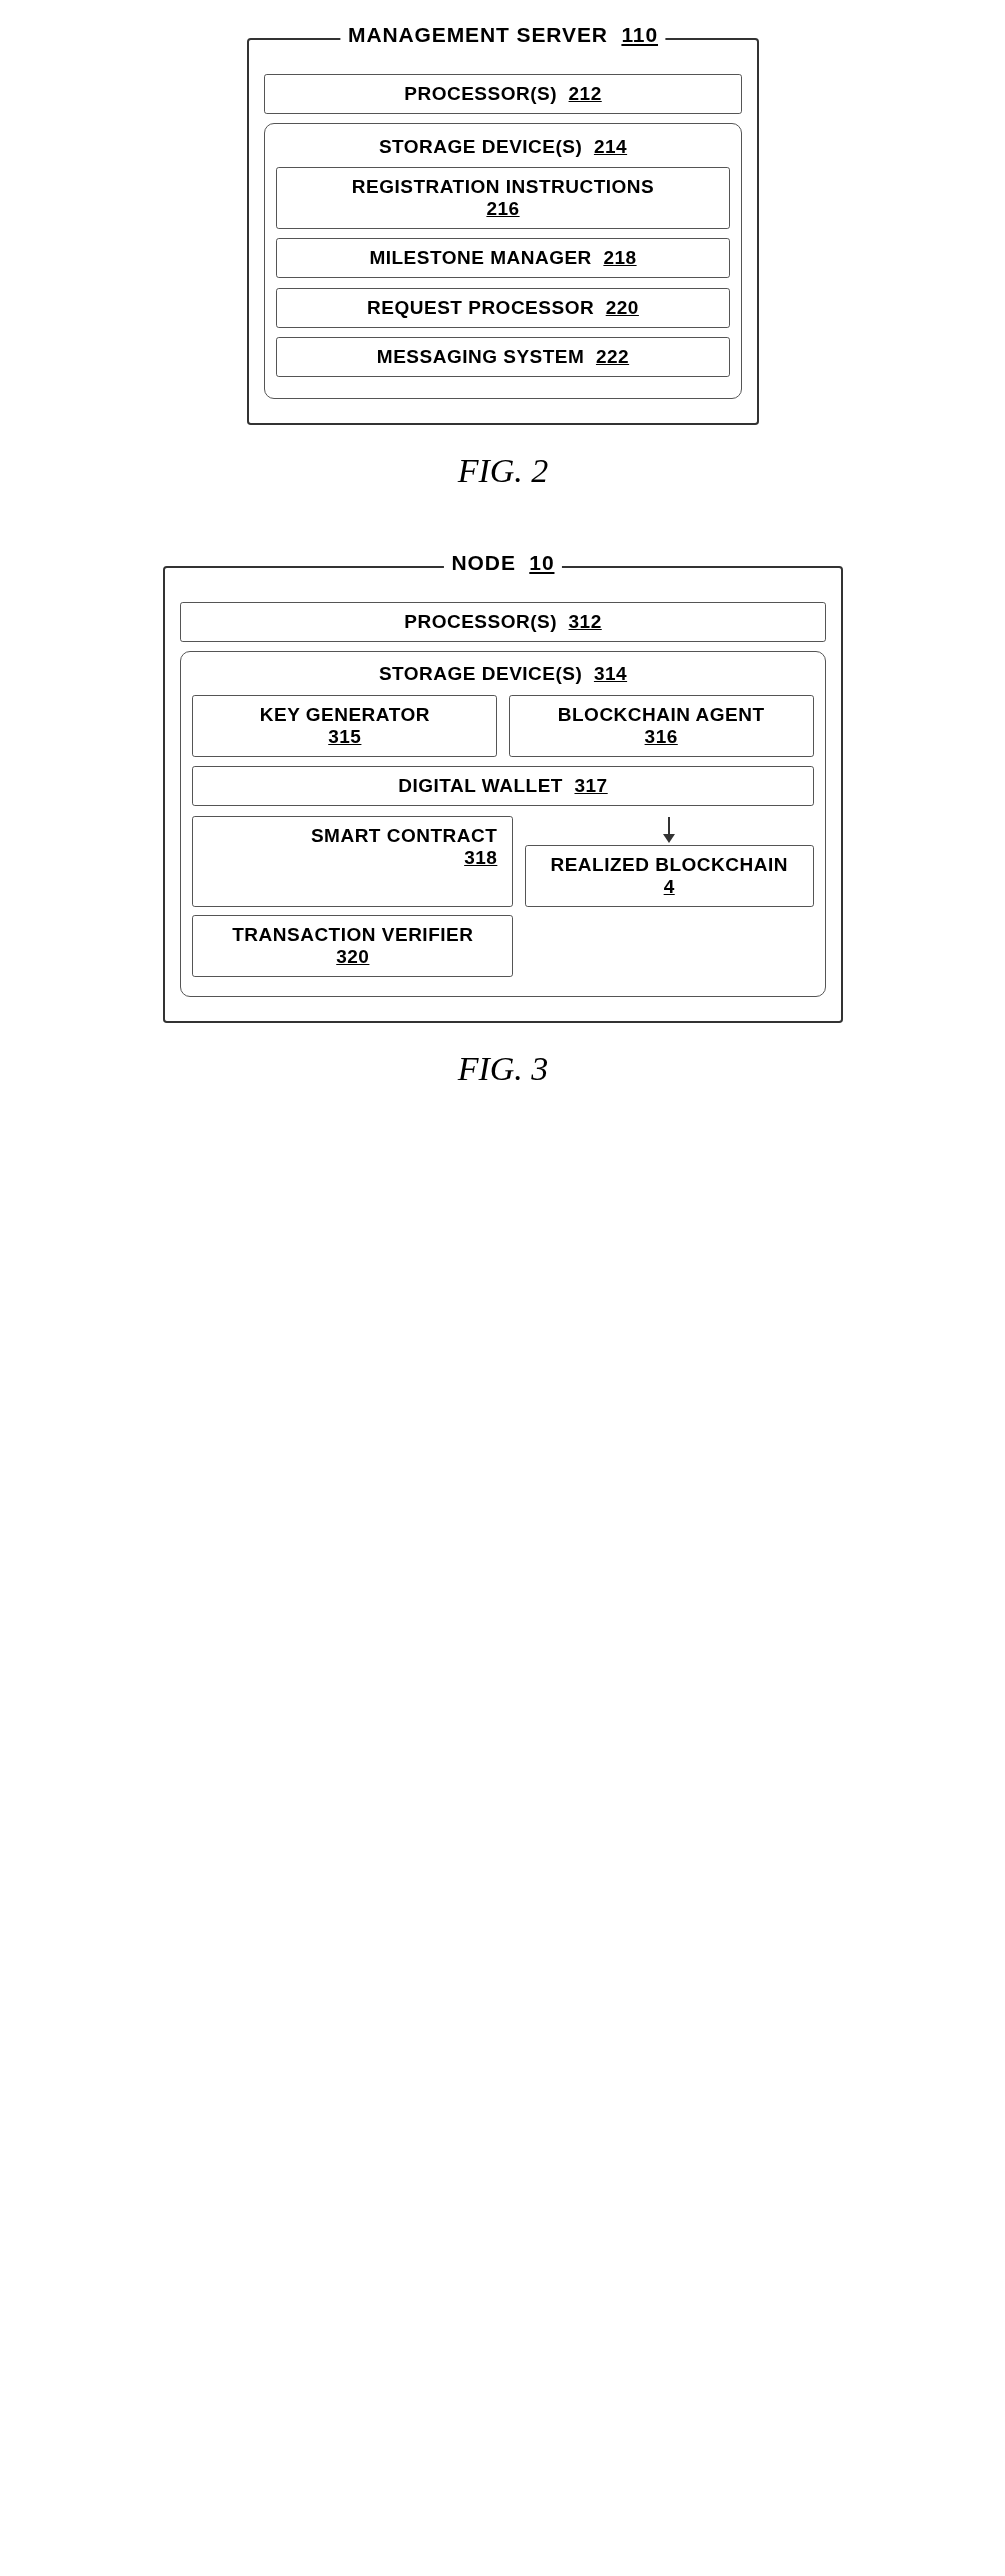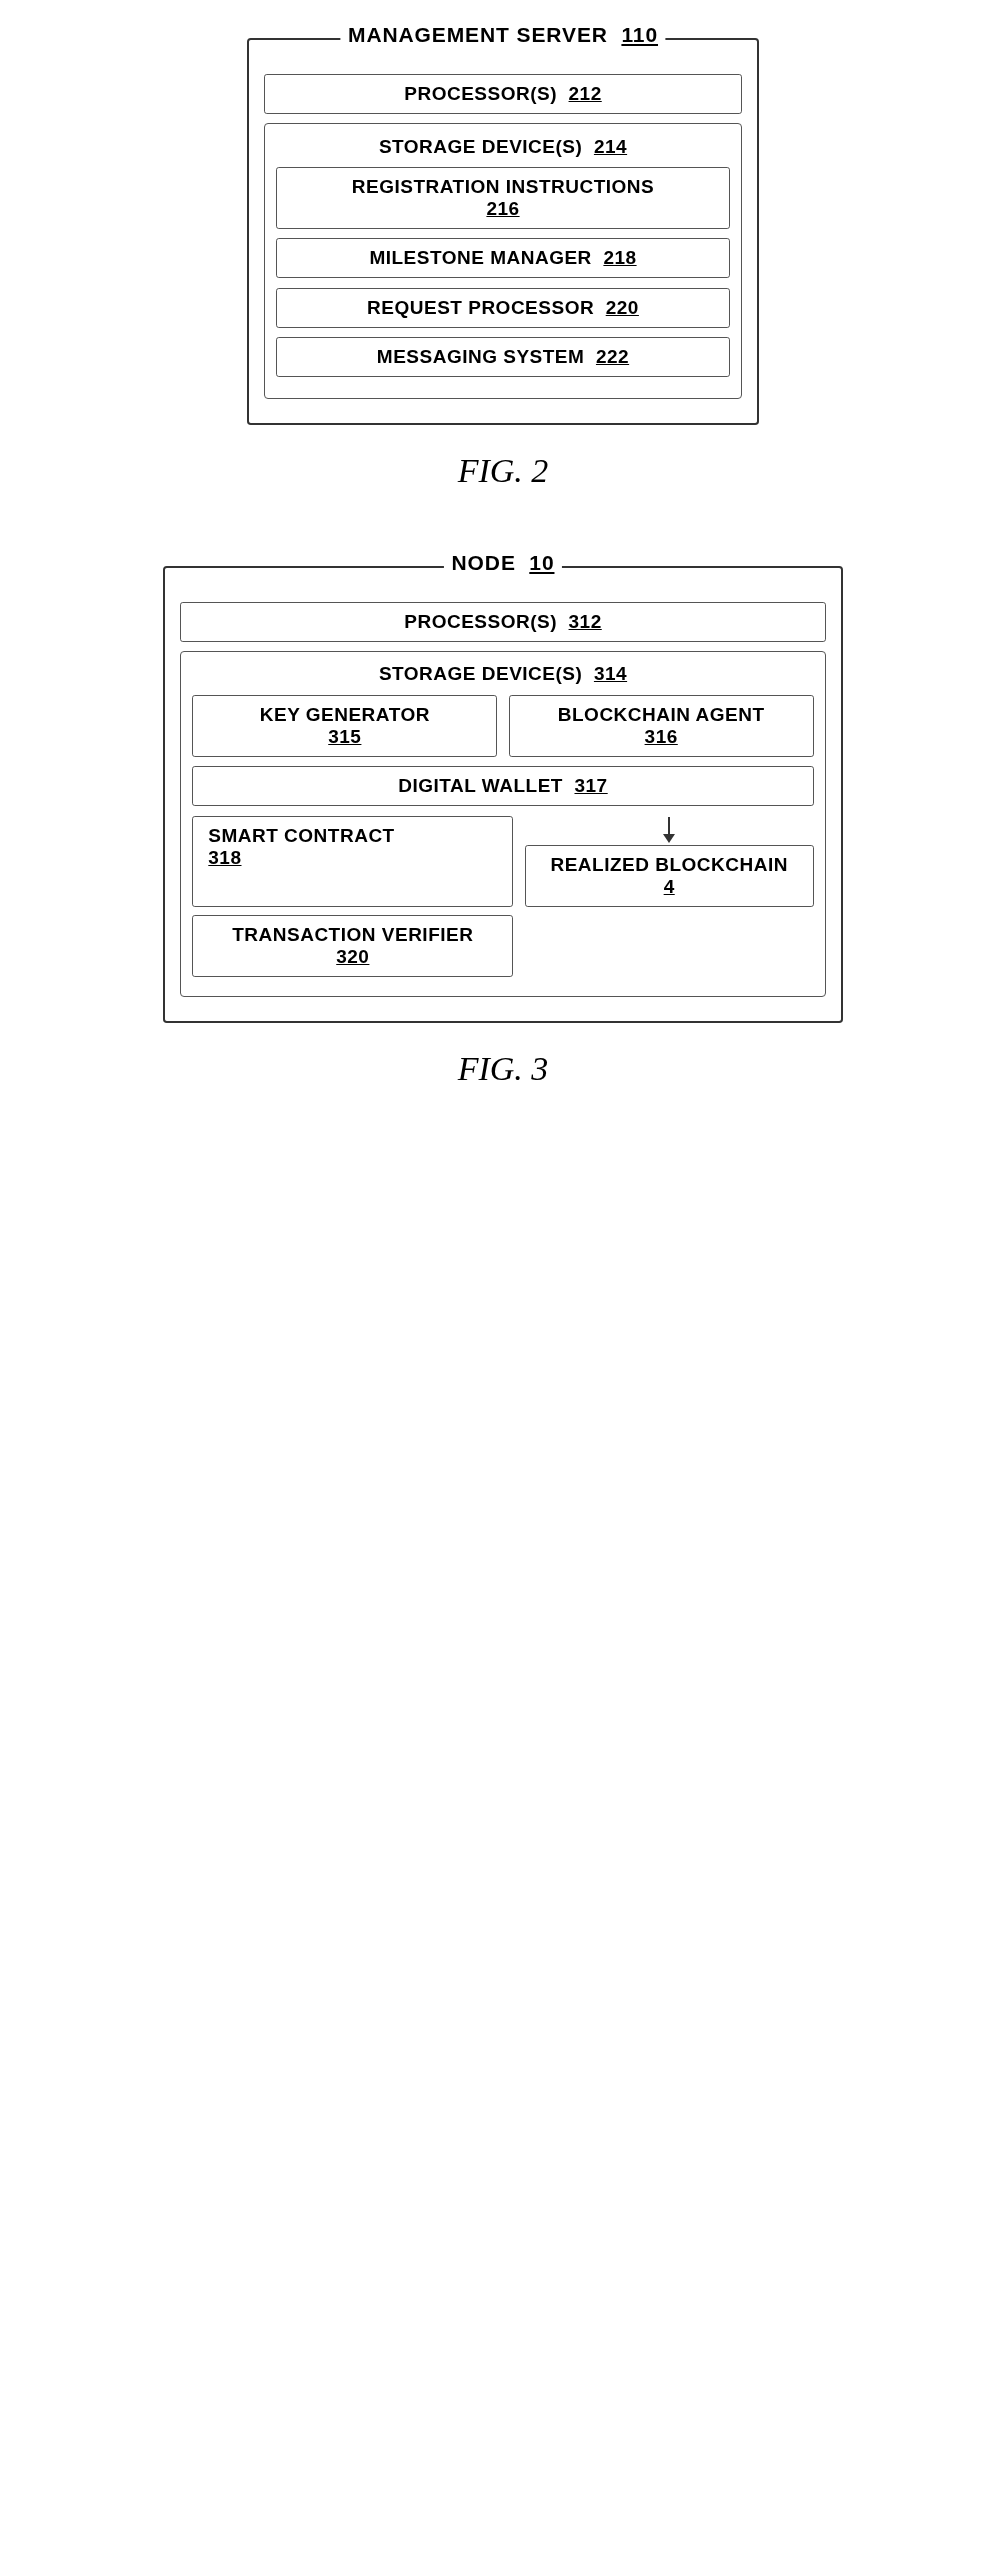--- a/index.html
+++ b/index.html
@@ -56,21 +56,21 @@
       margin: 9.4px 0;
       text-align: center;
       font-size: 19px;
       font-weight: bold;
       letter-spacing: 0.5px;
       background: #fff;
     }
 
     .storage-outer {
       border: 1.9px solid #555;
-      border-radius: 4px;
+      border-radius: 10px;
       padding: 11.3px;
       margin: 9.4px 0;
       position: relative;
     }
 
     .storage-label {
       text-align: center;
       font-size: 19px;
       font-weight: bold;
       margin-bottom: 9.4px;
@@ -185,21 +185,21 @@
           <span class="underline">316</span>
         </div>
       </div>
 
       <div class="inner-box">
         <span>DIGITAL WALLET</span>
         &nbsp;<span class="underline">317</span>
       </div>
 
       <div class="two-col">
-        <div class="inner-box" style="text-align:left;">
+        <div class="inner-box" style="text-align:right;">
           <span>SMART CONTRACT</span><br>
           <span class="underline">318</span>
         </div>
         <div style="flex:1; display:flex; flex-direction:column; align-items:stretch; margin:0;">
           <div style="display:flex; flex-direction:column; align-items:center; margin: 1.9px 0;">
             <div class="connector-line"></div>
             <div class="arrow-down"></div>
           </div>
           <div class="inner-box" style="flex:1; margin:0;">
             <span>REALIZED BLOCKCHAIN</span><br>

